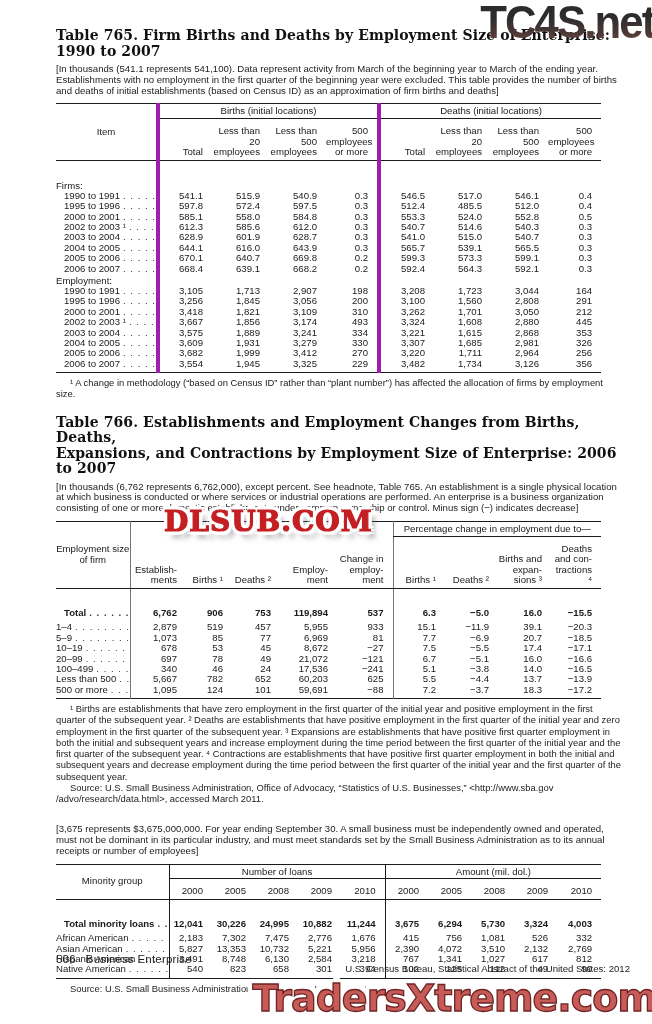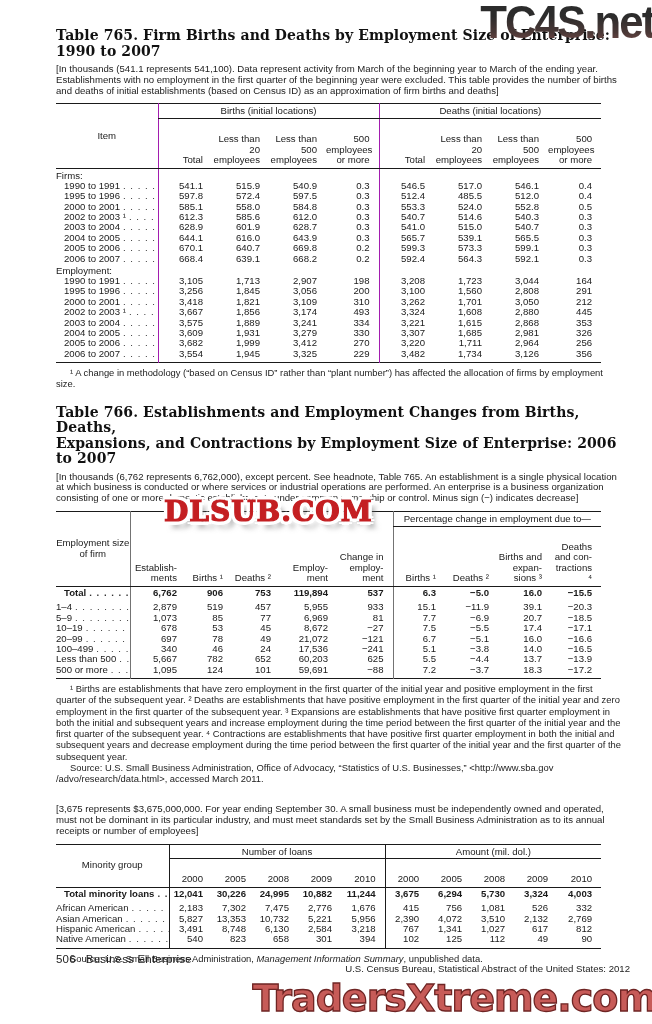--- a/index.html
+++ b/index.html
@@ -21,36 +21,36 @@
   .footnotes{margin-top:4px;}
   .footnotes p{font-size:9.4px;line-height:11.2px;color:#222;margin:0;text-indent:14px;}
   .block-gap{height:15px;}
 
   
   table{border-collapse:collapse;table-layout:fixed;width:545px;
         border-top:1.5px solid #1a1a1a;border-bottom:1.5px solid #1a1a1a;}
   th,td{padding:0;font-size:9.6px;color:#1a1a1a;font-weight:normal;}
   thead th{white-space:pre-line;line-height:10.6px;}
   th.group{text-align:center;border-bottom:1px solid #1a1a1a;padding:2px 0 1px 0;}
-  th.col{text-align:right;vertical-align:bottom;padding:15px 9px 2px 0;}
+  th.col{text-align:right;vertical-align:bottom;padding:7px 9px 2px 0;}
   th.item{text-align:center;vertical-align:middle;}
   th.hb{border-bottom:1px solid #1a1a1a;}
   td.num{text-align:right;padding-right:9px;line-height:10.4px;}
   td.c0{line-height:10.4px;}
   .lbl-cell{display:flex;align-items:flex-end;overflow:hidden;}
   .lbl-cell .lbl{white-space:nowrap;}
   .lbl-cell.ind{padding-left:8px;}
   .leader{flex:1;overflow:hidden;white-space:nowrap;margin-left:3px;}
   .leader::after{content:". . . . . . . . . . . . . . . . . . . . . . . . . . . .";letter-spacing:1px;color:#333;}
   tr.section td{line-height:11px;padding-top:1px;}
   tr.bold-row td{font-weight:bold;padding-top:3px;padding-bottom:4px;}
-  tbody tr:first-child td{padding-top:1px;}
+  tbody tr:first-child td{padding-top:19px;}
   tbody tr:last-child td{padding-bottom:3px;}
   
-  #t765 .c1,#t765 .c5{border-left:1px solid #a21caf;}
+  #t765 .c1,#t765 .c5{border-left:4px solid #a21caf;}
   #t766 .c1,#t766 .c6{border-left:1px solid #737373;}
   #t767 .c1,#t767 .c6{border-left:1px solid #1a1a1a;}
   .t-wrap{position:relative;}
 
   
   .wm-top{
     position:absolute;top:-6px;right:-2px;z-index:30;
     font-family:"Liberation Sans", sans-serif;font-weight:bold;
     font-size:46px;letter-spacing:-2px;transform:scaleX(.95) scaleY(1.02);transform-origin:right top;
     color:#3a3230;

